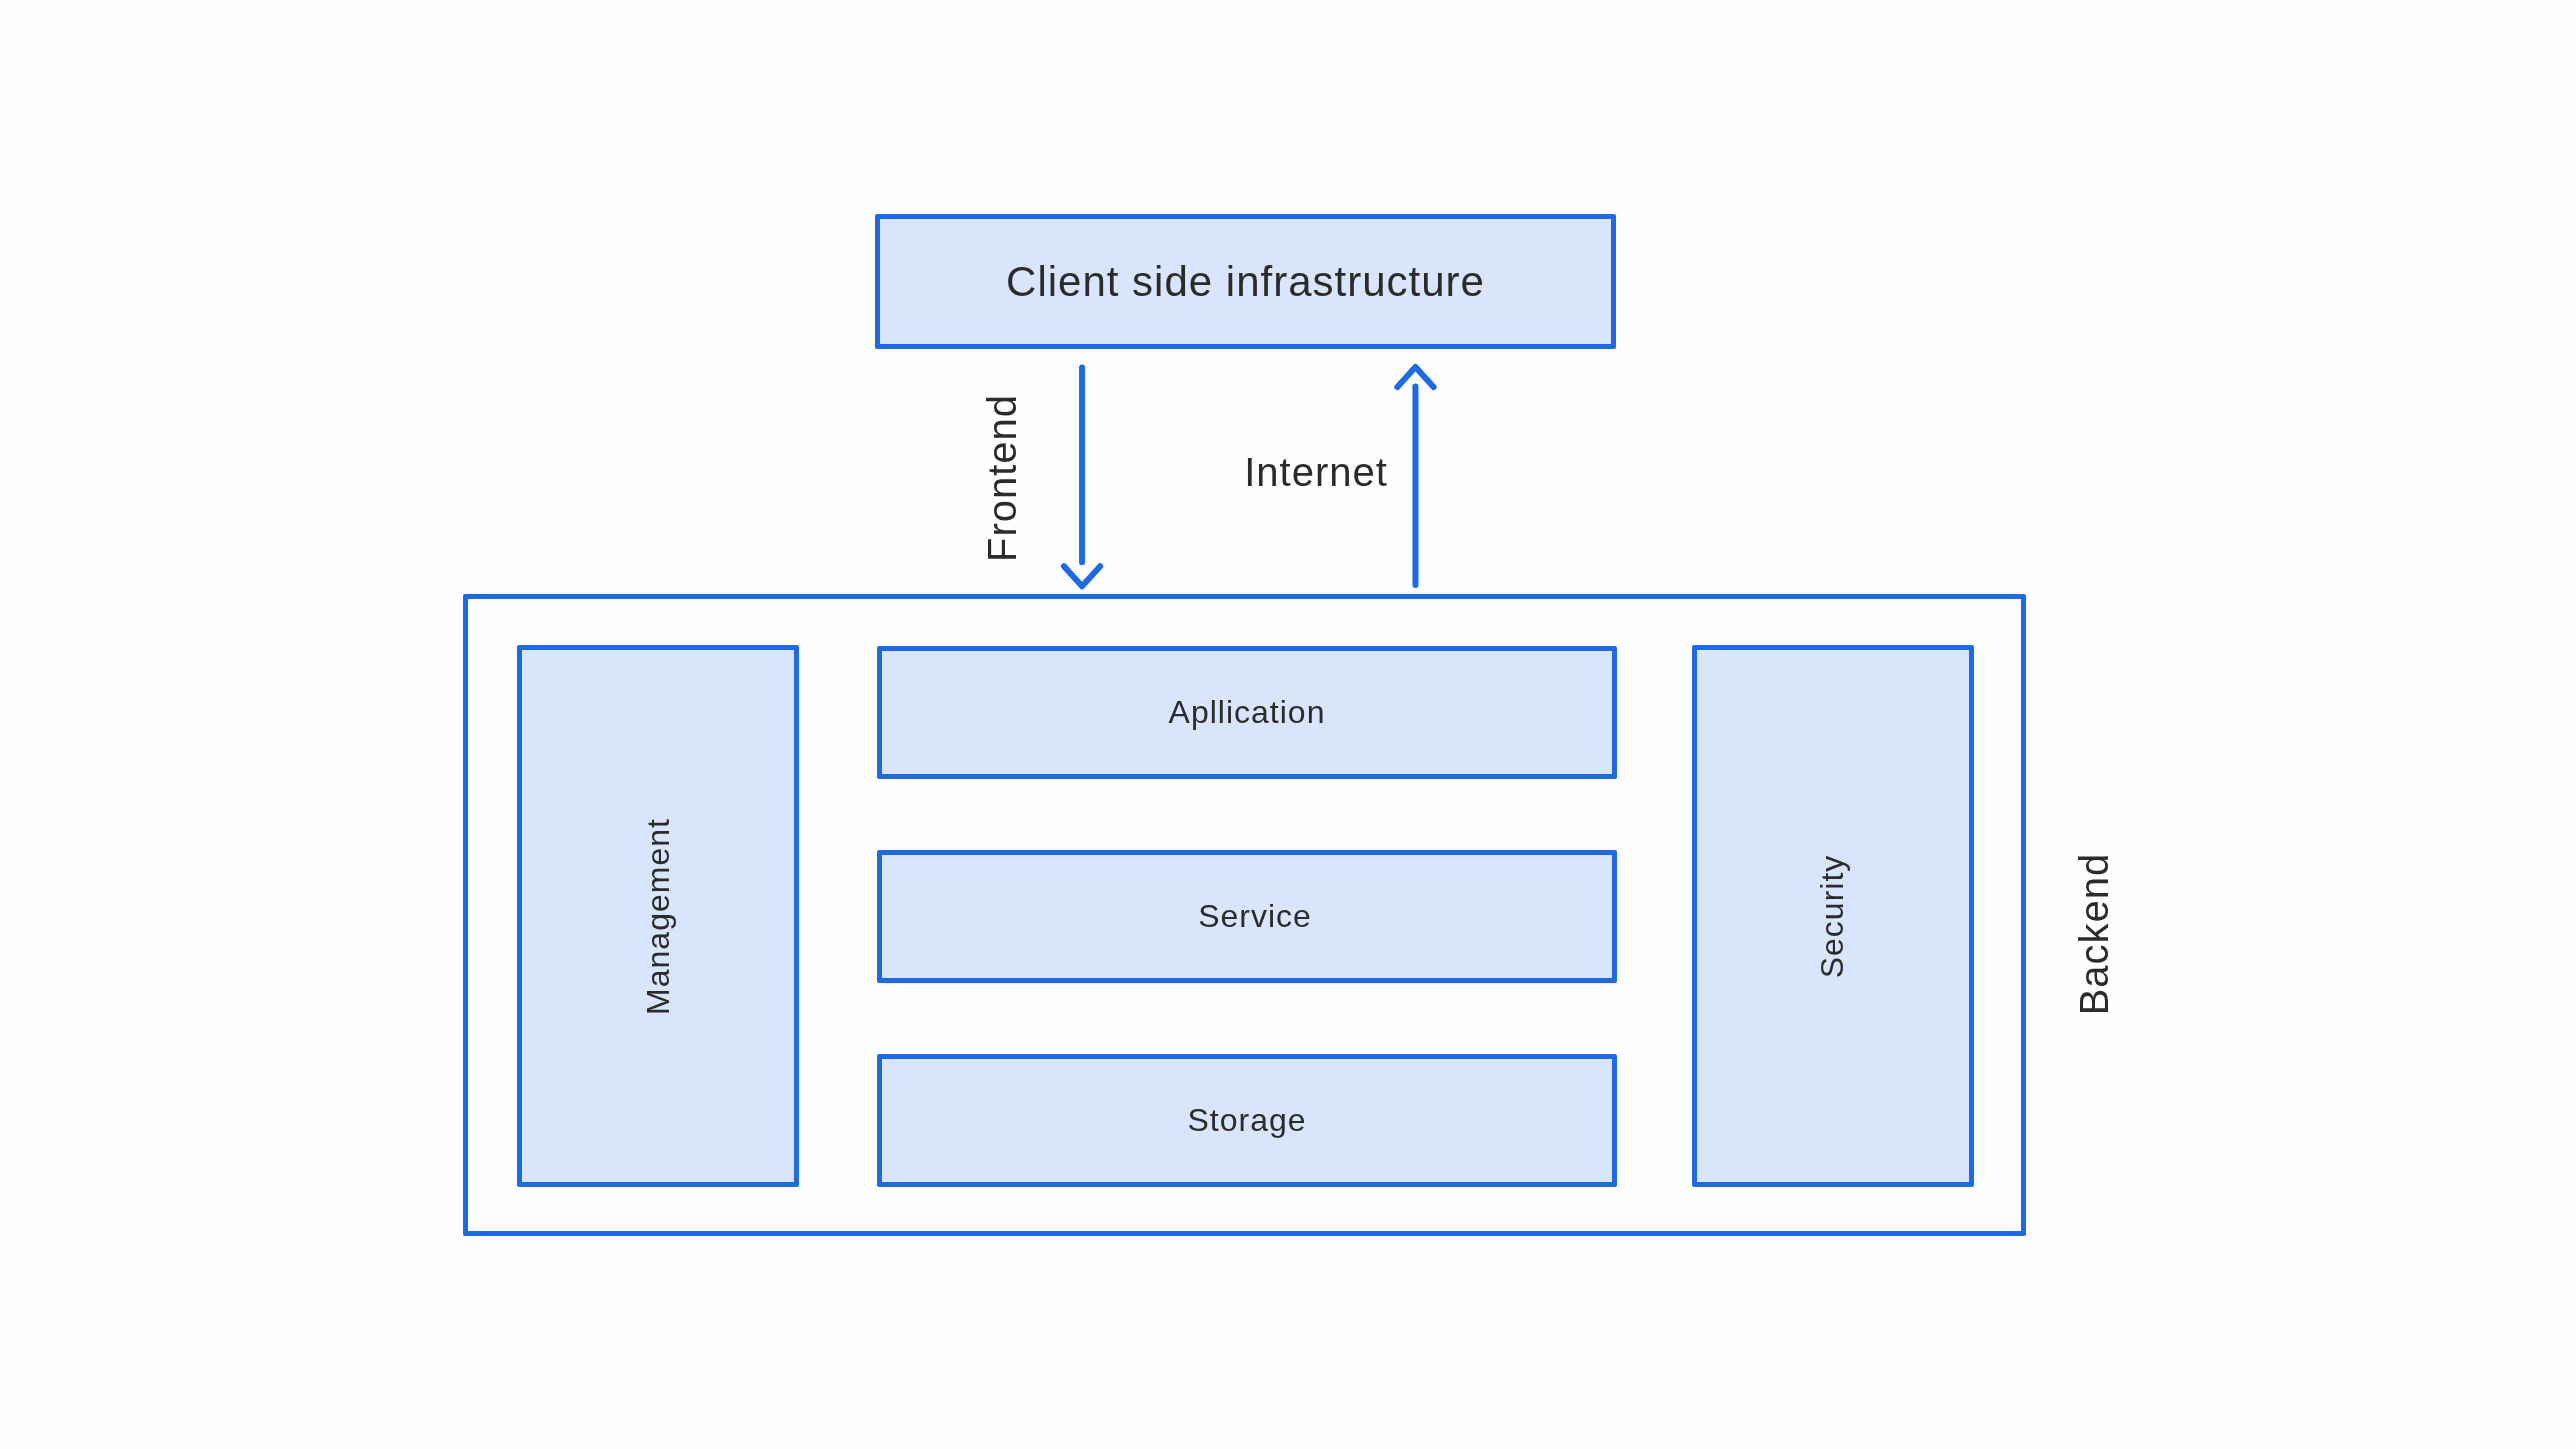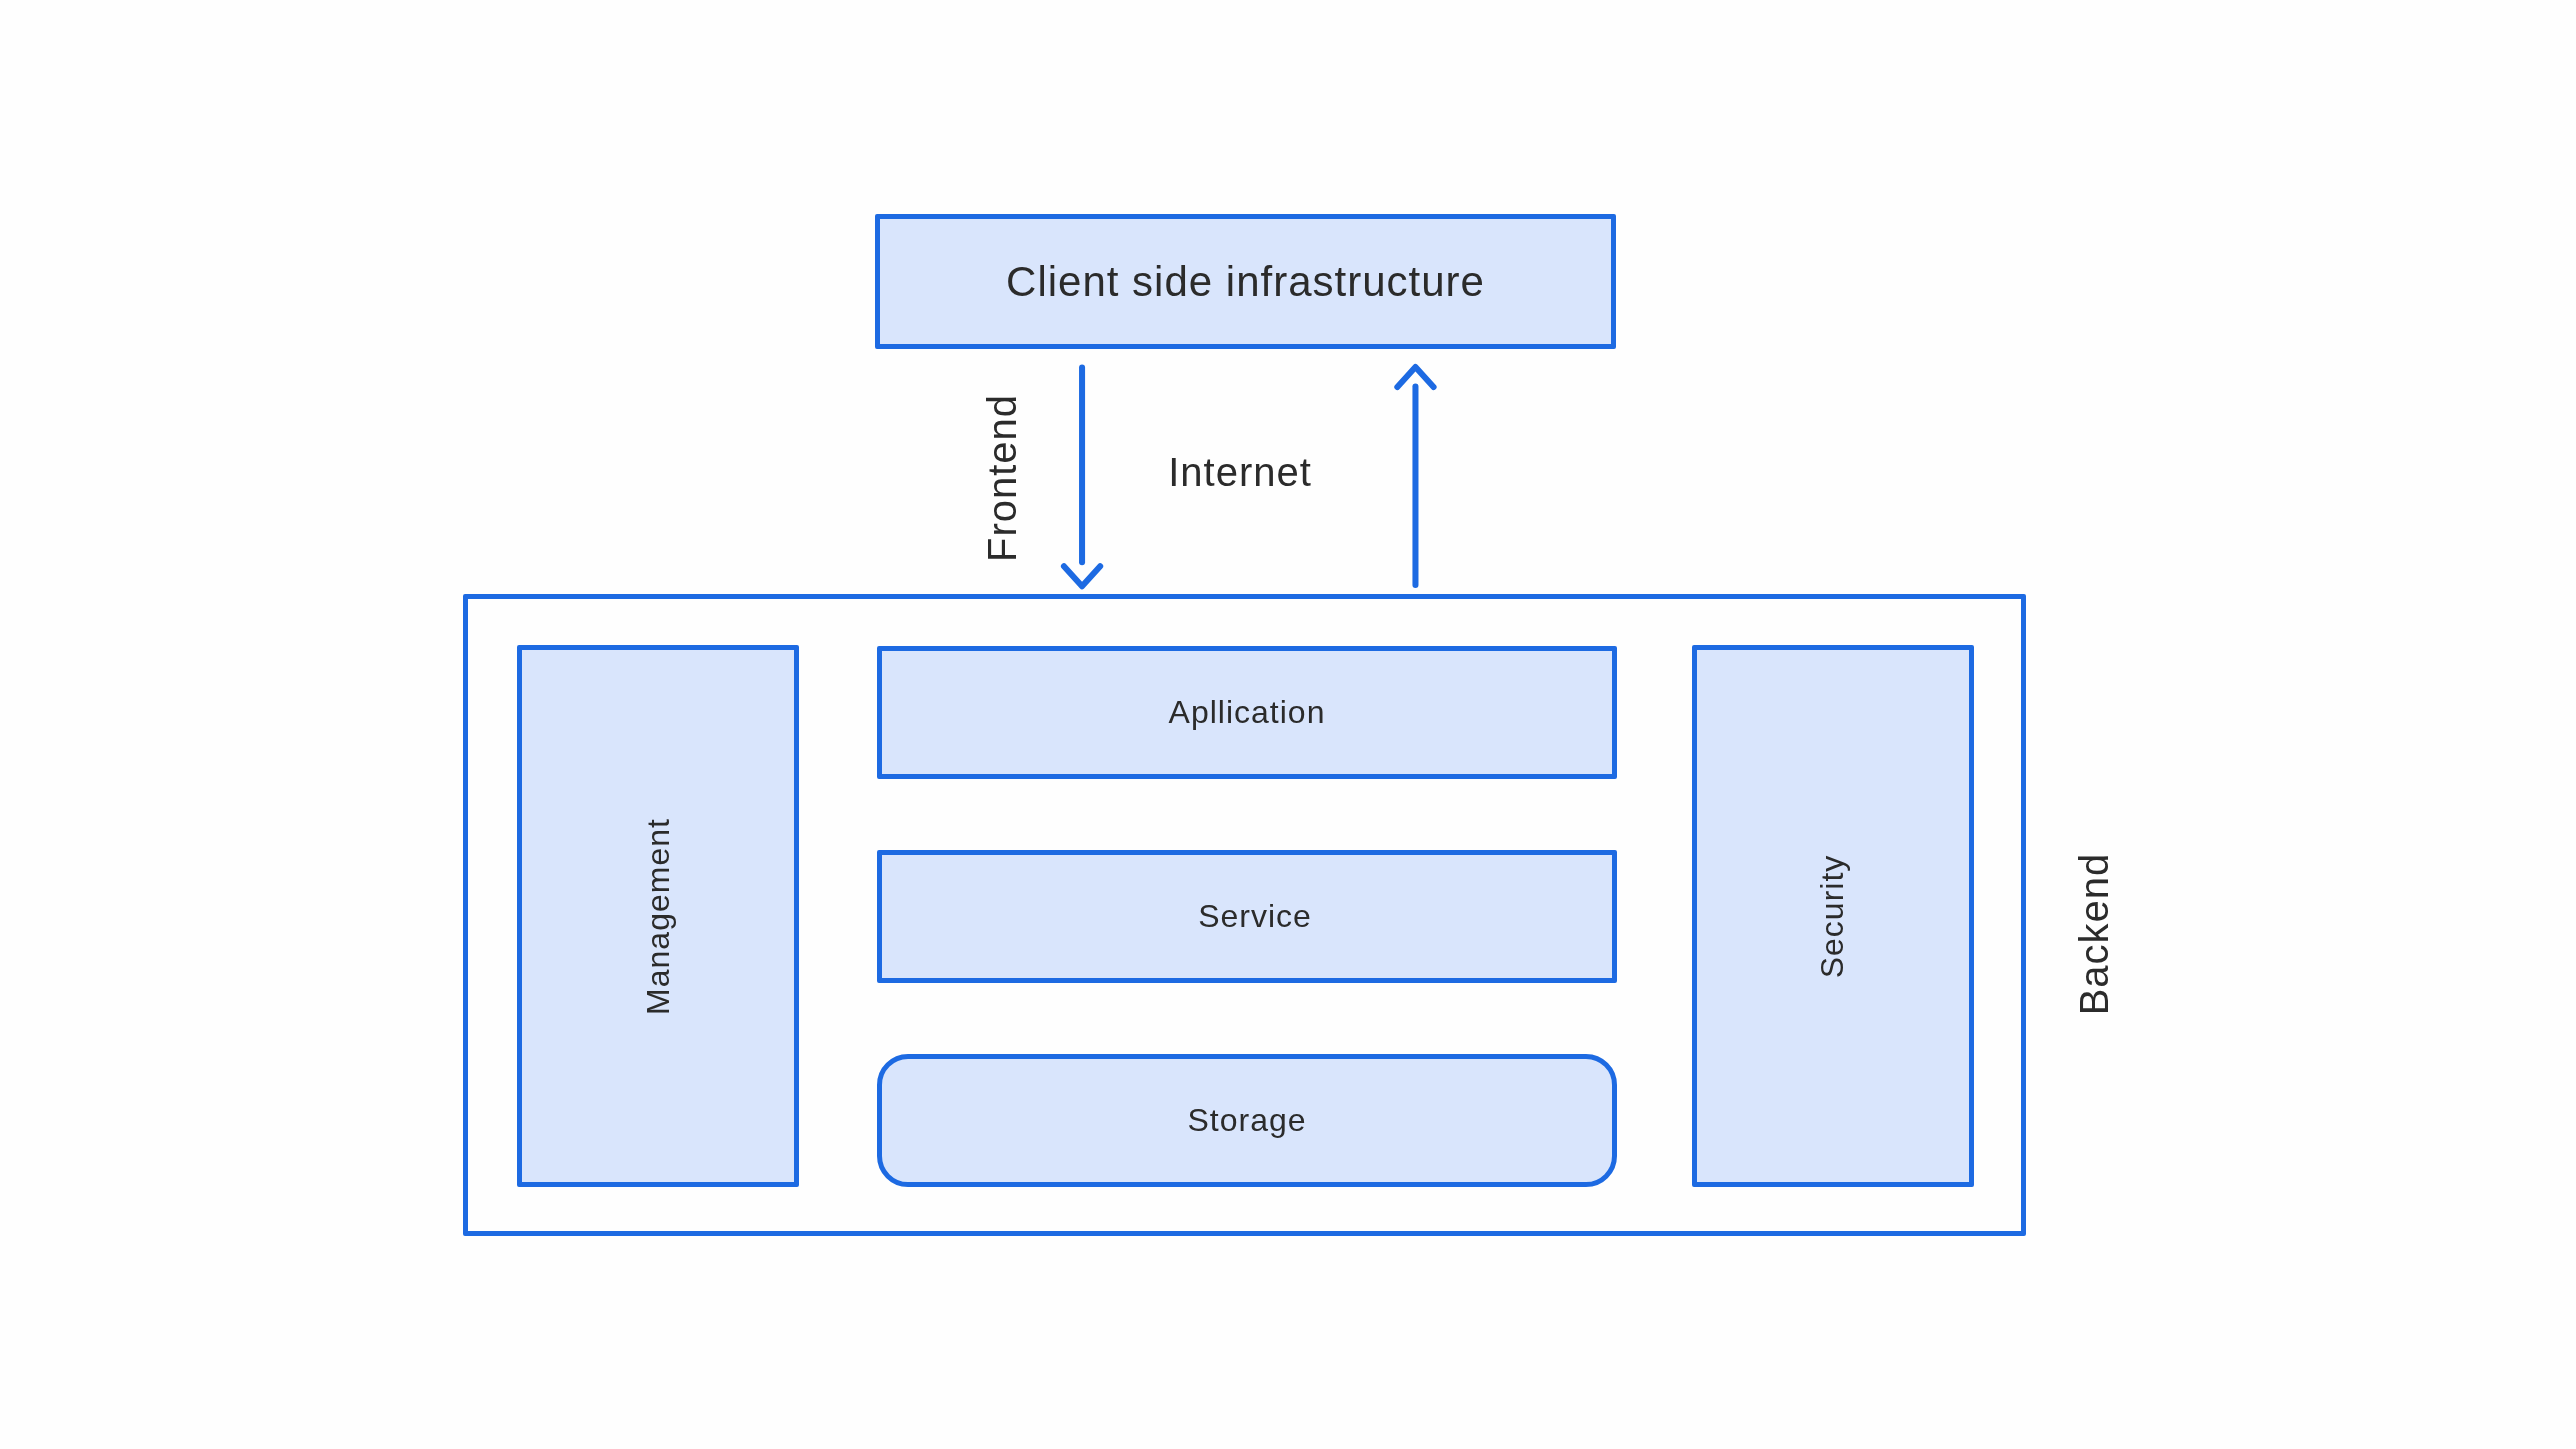--- a/index.html
+++ b/index.html
@@ -41,35 +41,35 @@
     width: 1563px; height: 642px;
     border: 5.4px solid var(--accent-blue);
     border-radius: 2px;
     background: transparent;
   }
 
   #client-node { left: 875px; top: 214px; width: 741px; height: 135px; font-size: 42px; }
   #management-node { left: 517px;  top: 645px; width: 282px;  height: 542px; }
   #application-node { left: 877px; top: 646px; width: 740px; height: 133px; }
   #service-node { left: 877px; top: 850px; width: 740px; height: 133px; padding-left: 16px; }
-  #storage-node { left: 877px; top: 1054px; width: 740px; height: 133px; border-radius: 31px; }
+  #storage-node { left: 877px; top: 1054px; width: 740px; height: 133px; }
   #security-node { left: 1692px; top: 645px; width: 282px;  height: 542px; }
 
   .edge-label {
     position: absolute;
     white-space: nowrap;
     font-size: 40px;
     letter-spacing: 1px;
     color: var(--text);
   }
   .edge-label.horizontal { transform: translate(-50%, -50%); }
   .edge-label.vertical { transform: translate(-50%, -50%) rotate(-90deg); }
 
   #frontend-label { left: 1002px; top: 478px; }
-  #internet-label { left: 1240px; top: 472px; }
+  #internet-label { left: 1316px; top: 472px; }
   #backend-label  { left: 2094px; top: 934px; }
 
   svg.arrows {
     position: absolute;
     left: 0; top: 0;
     width: 2576px; height: 1449px;
     pointer-events: none;
   }
   .arrow-stroke {
     stroke: var(--accent-blue);

